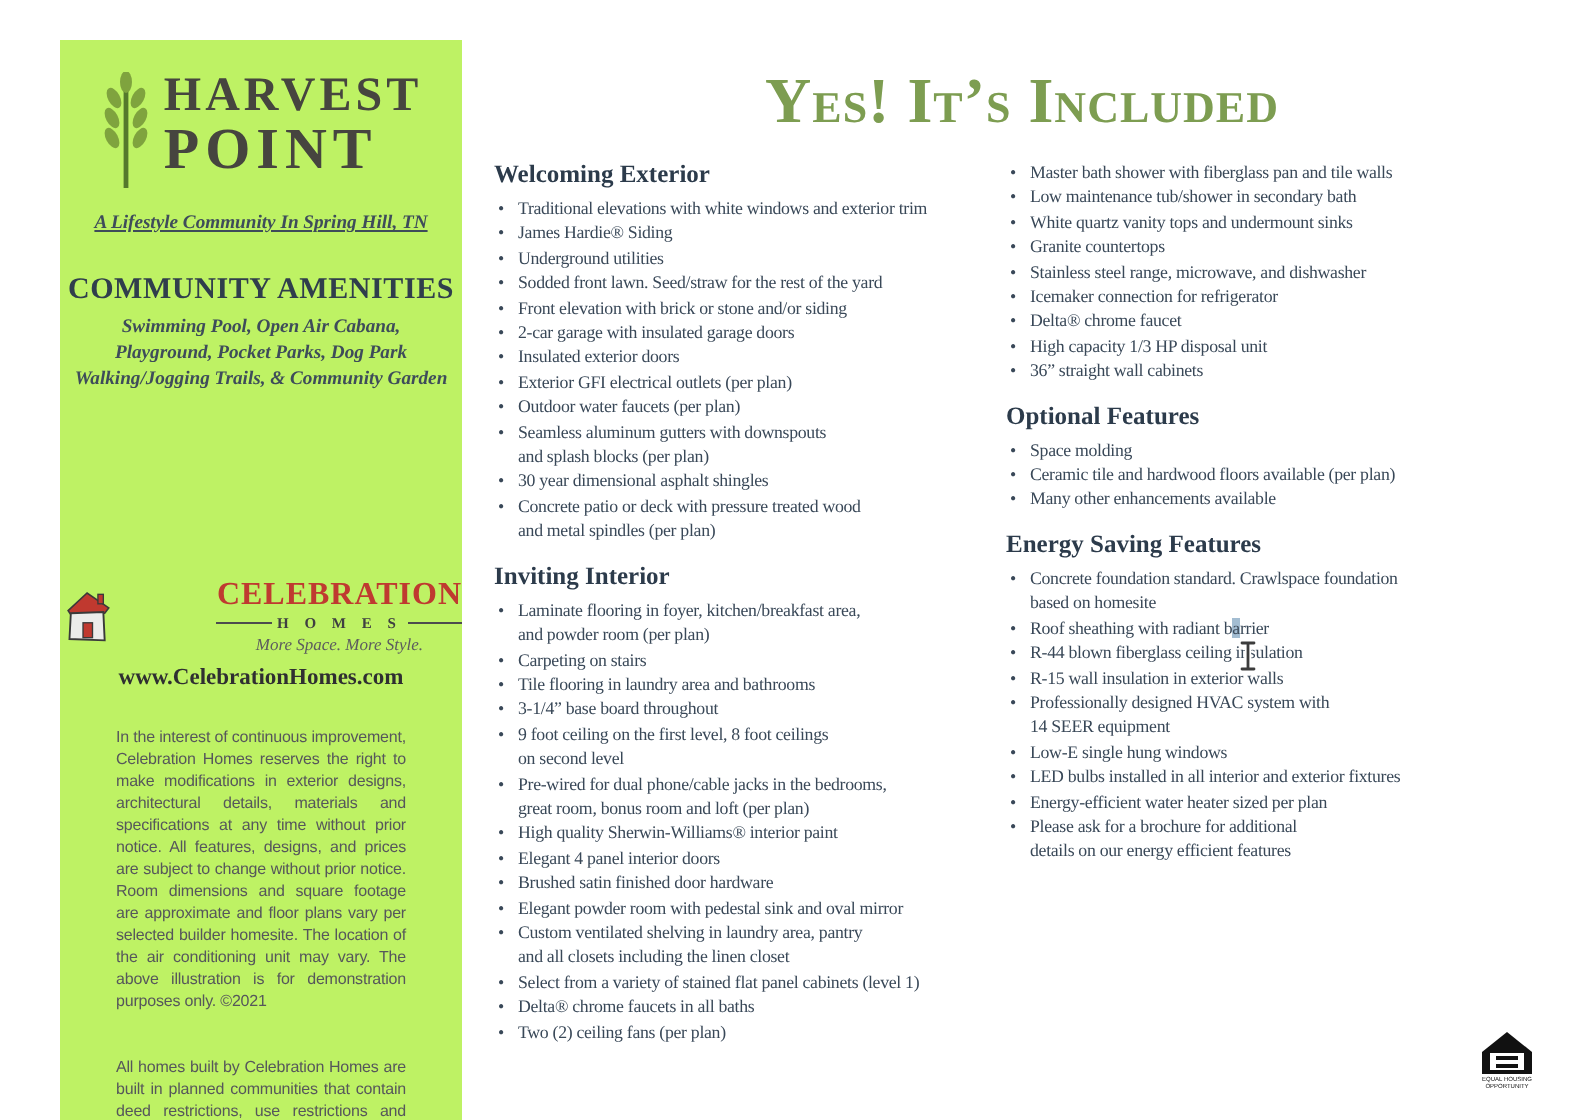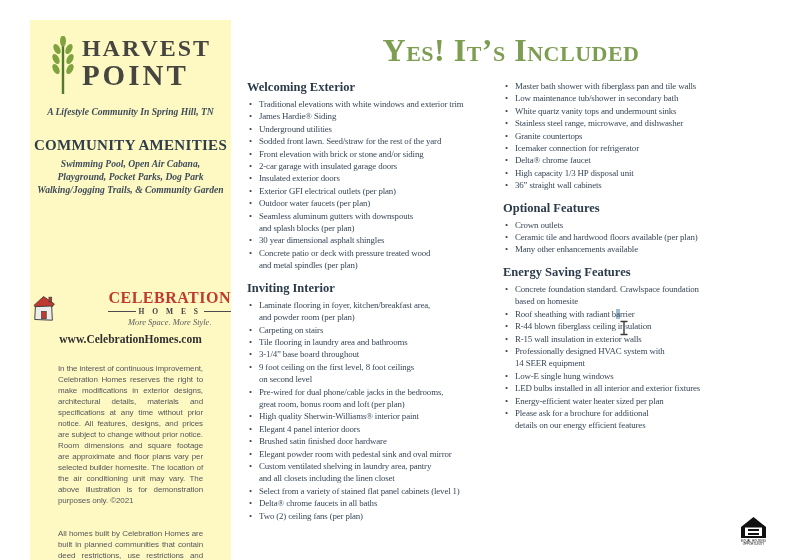--- a/index.html
+++ b/index.html
@@ -1,26 +1,26 @@
 <!DOCTYPE html>
 <html><head>
 <meta charset="utf-8">
 <style>
   html,body{margin:0;padding:0;background:#ffffff;}
   .page{position:relative;width:787px;height:560px;background:#ffffff;overflow:hidden;
         font-family:"Liberation Serif",serif;}
 
   
   .sidebar{position:absolute;left:30px;top:20px;width:201px;height:540px;
-           background:#fef9c3;text-align:center;}
+           background:#bef264;text-align:center;}
   .hp-logo{display:flex;justify-content:center;align-items:flex-start;margin-top:16px;}
   .hp-text{text-align:left;margin-left:6px;}
   .hp-line1{font-size:24px;font-weight:bold;letter-spacing:2px;color:#46453f;line-height:1;}
   .hp-line2{font-size:29px;font-weight:bold;letter-spacing:3px;color:#46453f;line-height:1;margin-top:1px;}
-  .hp-tagline{margin-top:12px;font-size:9.6px;font-style:italic;font-weight:bold;color:#3e4c5a;}
+  .hp-tagline{margin-top:12px;font-size:9.6px;font-style:italic;font-weight:bold;color:#3e4c5a;text-decoration:underline;}
   .amen-title{margin-top:20px;font-size:15px;font-weight:bold;color:#303e4c;letter-spacing:.3px;}
   .amen-line{font-size:9.6px;font-style:italic;font-weight:bold;color:#3e4c5a;line-height:13px;}
   .amen-lines{margin-top:3px;}
   .celebration{margin-top:92px;display:flex;justify-content:center;align-items:center;gap:45px;}
   .cel-text{text-align:center;margin-left:5px;}
   .cel-name{font-size:16px;font-weight:bold;color:#bf3a30;letter-spacing:.5px;line-height:1;}
   .cel-homes-row{display:flex;align-items:center;justify-content:center;margin-top:1px;}
   .cel-homes-row .rule{flex:1;height:1px;background:#4c4c4e;}
   .cel-homes{font-size:7.5px;letter-spacing:3px;color:#3f3f41;margin:0 3px;font-weight:bold;}
   .cel-slogan{font-size:8.5px;font-style:italic;color:#5c5c5e;margin-top:1px;}
@@ -217,44 +217,44 @@
                 <div class="line">Low maintenance tub/shower in secondary bath</div>
               </li>
               <li>
                 <div class="line">White quartz vanity tops and undermount sinks</div>
               </li>
             </ul>
           </div>
           <div class="section">
             <ul class="feature-list">
               <li>
+                <div class="line">Granite countertops</div>
+              </li>
+              <li>
                 <div class="line">Stainless steel range, microwave, and dishwasher</div>
               </li>
               <li>
-                <div class="line">Granite countertops</div>
-              </li>
-              <li>
                 <div class="line">Icemaker connection for refrigerator</div>
               </li>
               <li>
                 <div class="line">Delta®  chrome faucet</div>
               </li>
               <li>
                 <div class="line">High capacity 1/3 HP disposal unit</div>
               </li>
               <li>
                 <div class="line">36” straight wall cabinets</div>
               </li>
             </ul>
           </div>
           <div class="section">
             <div class="sec-heading">Optional Features</div>
             <ul class="feature-list">
               <li>
-                <div class="line">Crown outlets</div>
+                <div class="line">Space molding</div>
               </li>
               <li>
                 <div class="line">Ceramic tile and hardwood floors available (per plan)</div>
               </li>
               <li>
                 <div class="line">Many other enhancements available</div>
               </li>
             </ul>
           </div>
           <div class="section">

